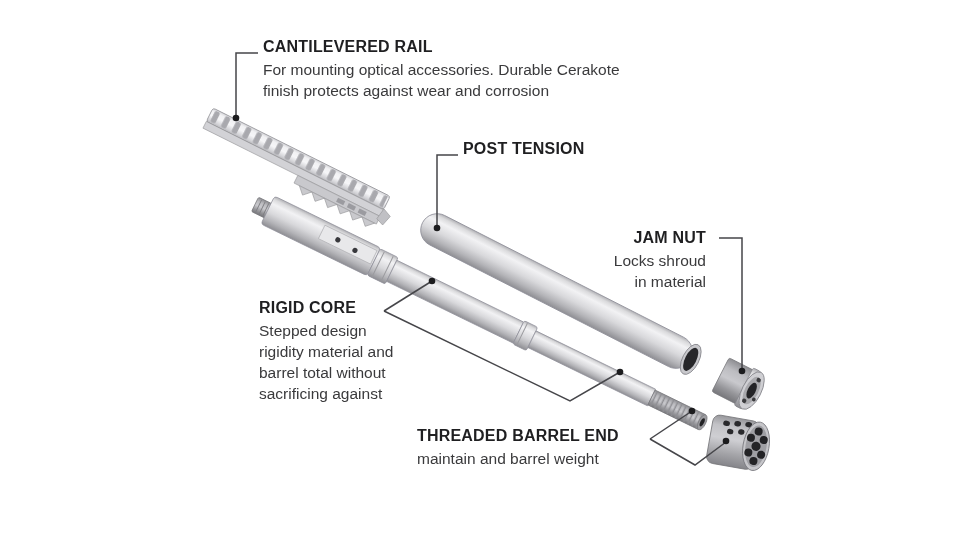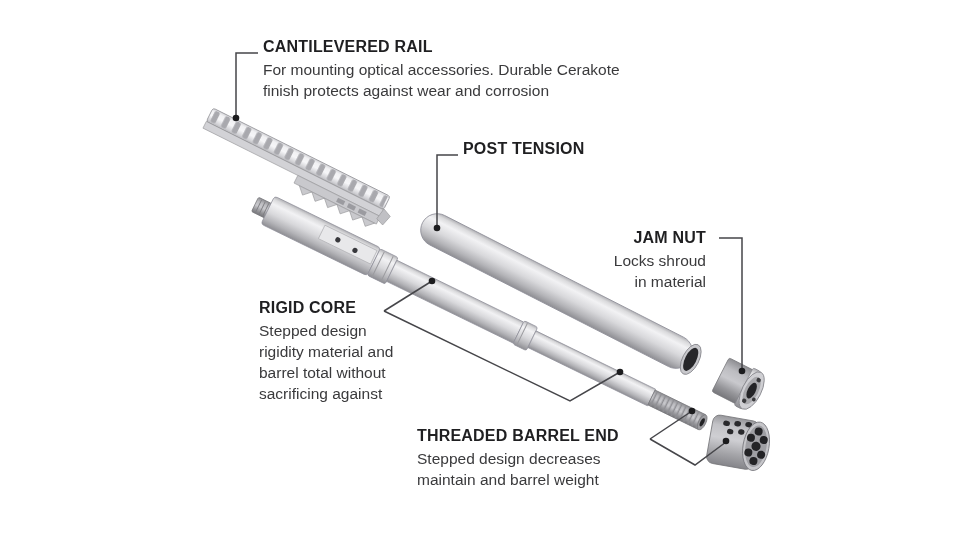--- a/index.html
+++ b/index.html
@@ -175,17 +175,16 @@
   <div class="label" id="lbl-rigid">
     <h3>RIGID CORE</h3>
     <p>Stepped design</p>
     <p>rigidity material and</p>
     <p>barrel total without</p>
     <p>sacrificing against</p>
   </div>
 
   <div class="label" id="lbl-threaded">
     <h3>THREADED BARREL END</h3>
-    <p>Stepped design decreases</p>
     <p>maintain and barrel weight</p>
   </div>
 
 </div>
 
 </body></html>

